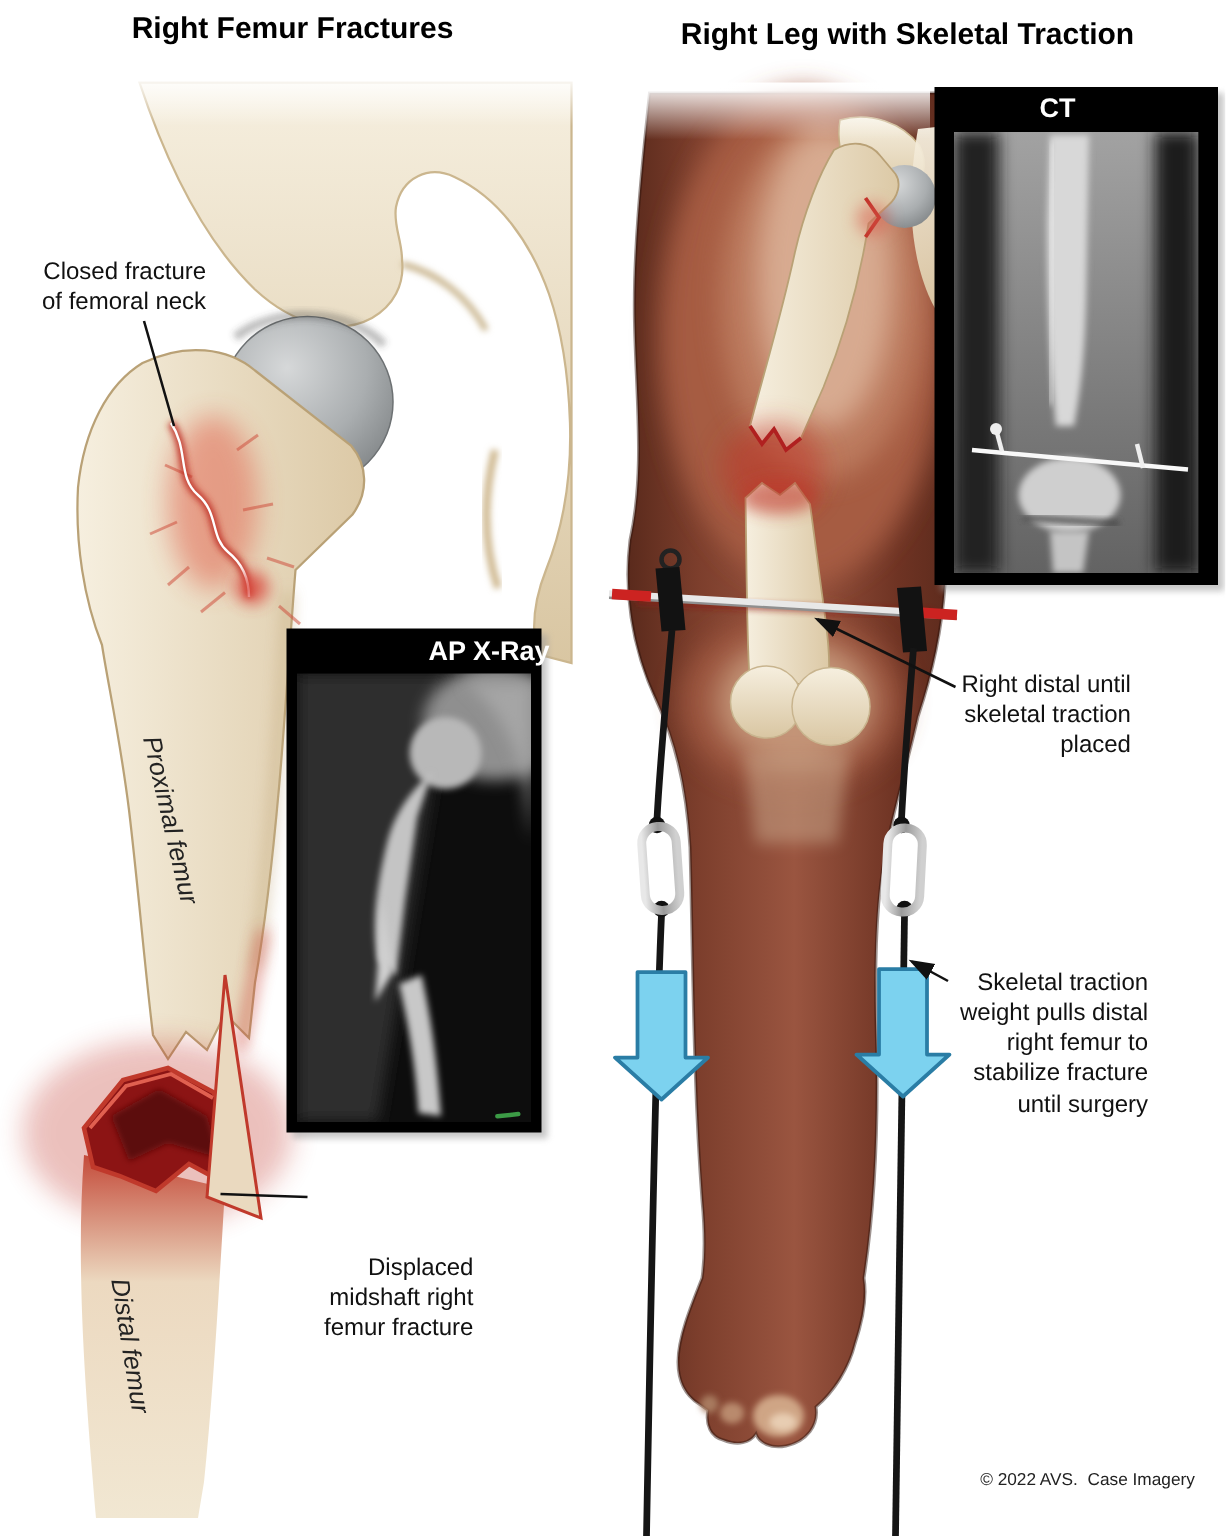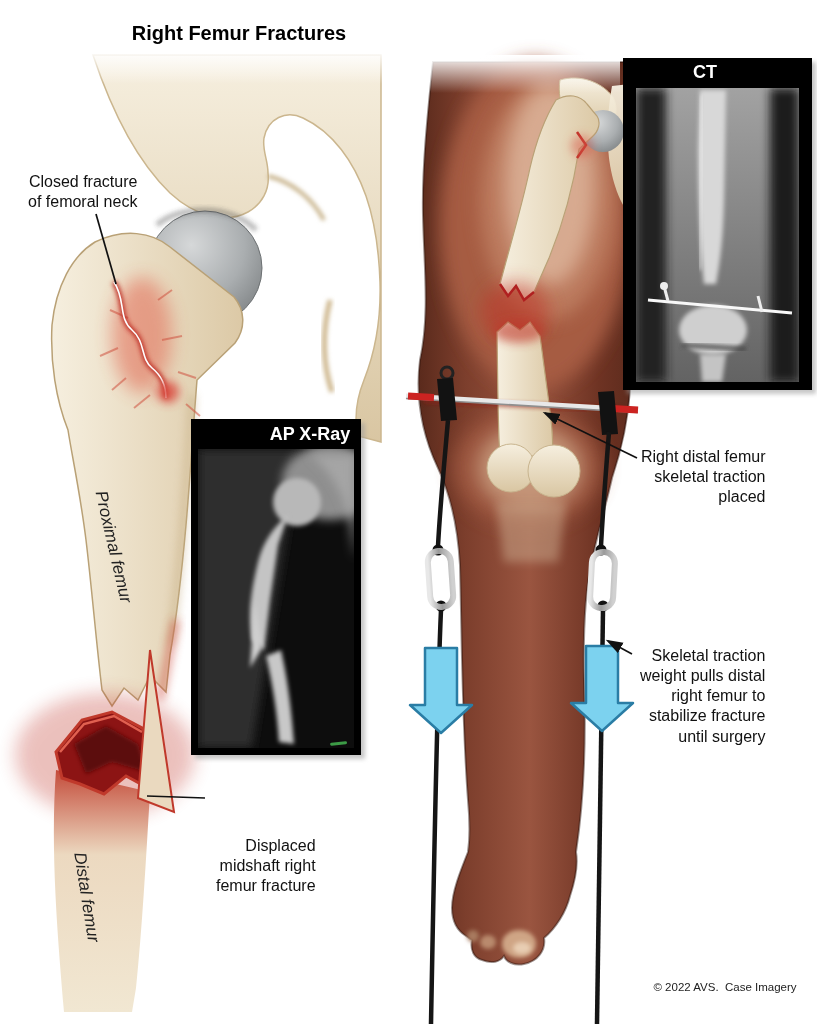--- a/index.html
+++ b/index.html
@@ -229,38 +229,39 @@
   <rect x="395" y="55" width="225" height="38" fill="url(#gFadeTop)"></rect>
 
   <g stroke="#111" stroke-width="1.7" fill="none">
     <path d="M96,214 L116,284"></path>
     <path d="M205,798 L147,796"></path>
     <path d="M637,458 L545,413" marker-end="url(#mArrow)"></path>
     <path d="M632,654 L608,641" marker-end="url(#mArrow)"></path>
   </g>
 </svg>
 
-<div class="txt title" style="left:0px;top:22px;width:390px;padding-left:44px;">Right Femur Fractures</div>
+<div class="txt title" style="left:0px;top:8px;width:390px;">Right Femur Fractures</div>
+<div class="txt title" style="left:410px;top:12px;width:390px;">Right Leg with Skeletal Traction</div>
 
 <div class="txt lbl" style="left:28px;top:172px;">Closed fracture
 of femoral neck</div>
 
 <div class="txt rot" style="left:110px;top:489px;transform:rotate(77deg);">Proximal femur</div>
 
 <div class="txt rot" style="left:89px;top:851px;transform:rotate(81deg);">Distal femur</div>
 
 <div class="txt lbl" style="left:216px;top:789px;margin-top:47px;">Displaced
 midshaft right
 femur fracture</div>
 
-<div class="txt inset-h" style="left:186px;top:424px;width:170px;padding-left:39px;">AP X-Ray</div>
+<div class="txt inset-h" style="left:202px;top:424px;width:170px;padding-left:39px;">AP X-Ray</div>
 
 <div class="txt inset-h" style="left:623px;top:62px;width:164px;">CT</div>
 
-<div class="txt lbl" style="left:641px;top:447px;">Right distal femur
+<div class="txt lbl" style="left:641px;top:447px;">Right distal until
 skeletal traction
 placed</div>
 
 <div class="txt lbl" style="left:640px;top:646px;">Skeletal traction
 weight pulls distal
 right femur to
 stabilize fracture
 until surgery</div>
 
 <div class="txt copy" style="left:640px;top:981px;width:170px;">© 2022 AVS.  Case Imagery</div>

